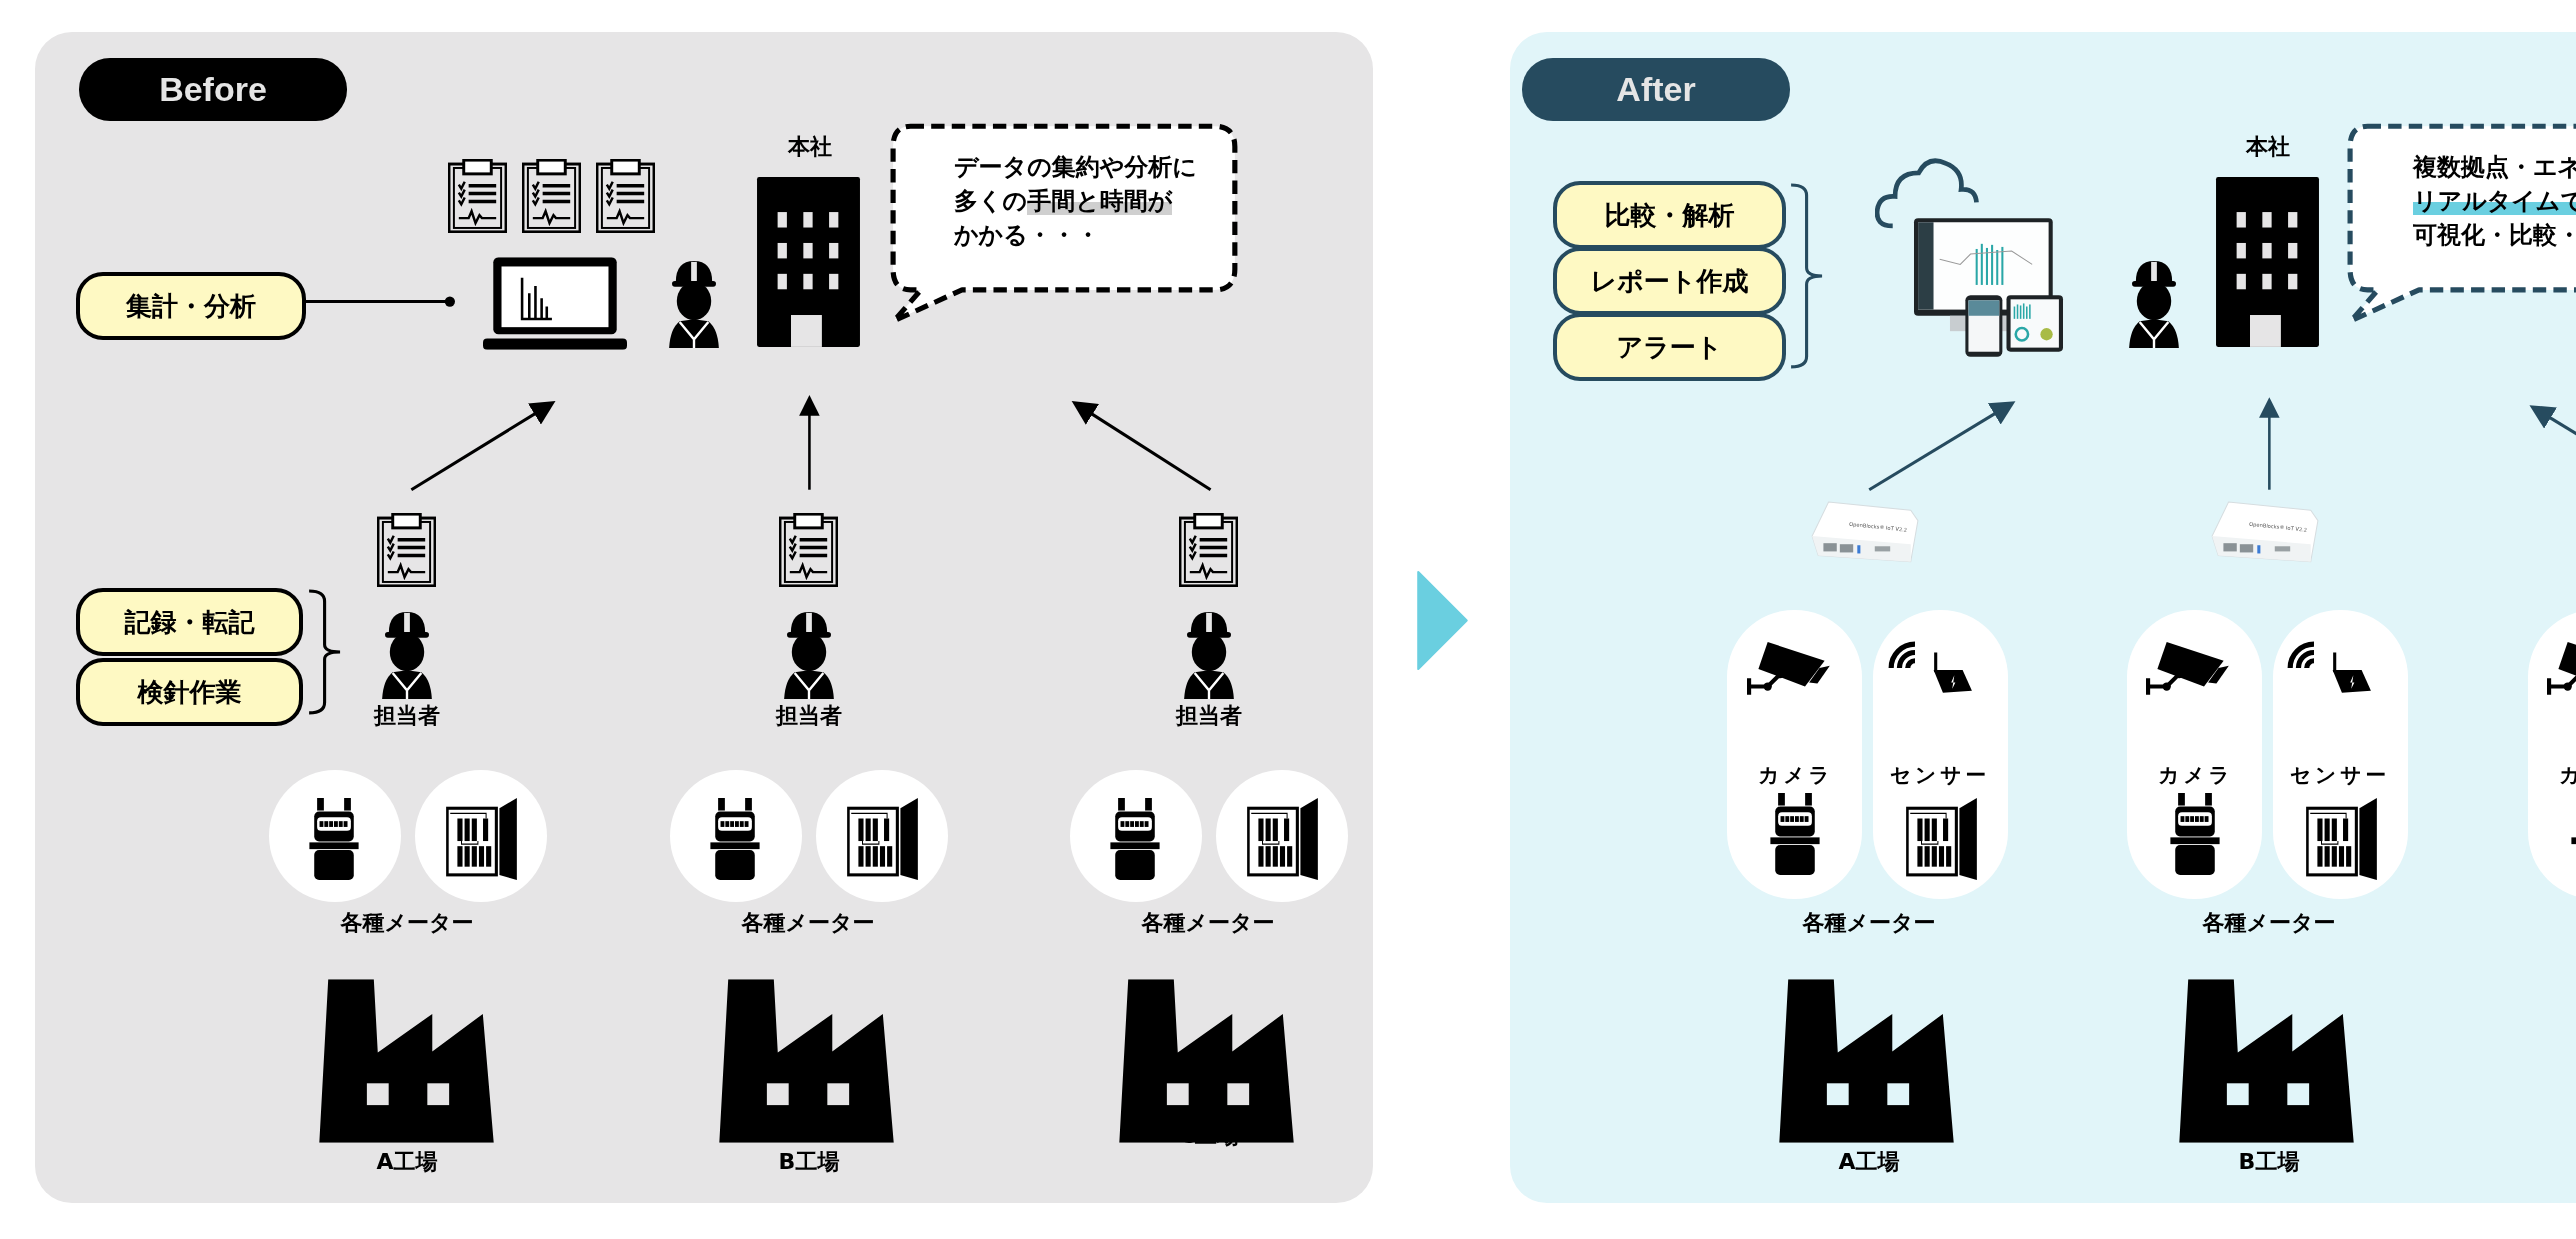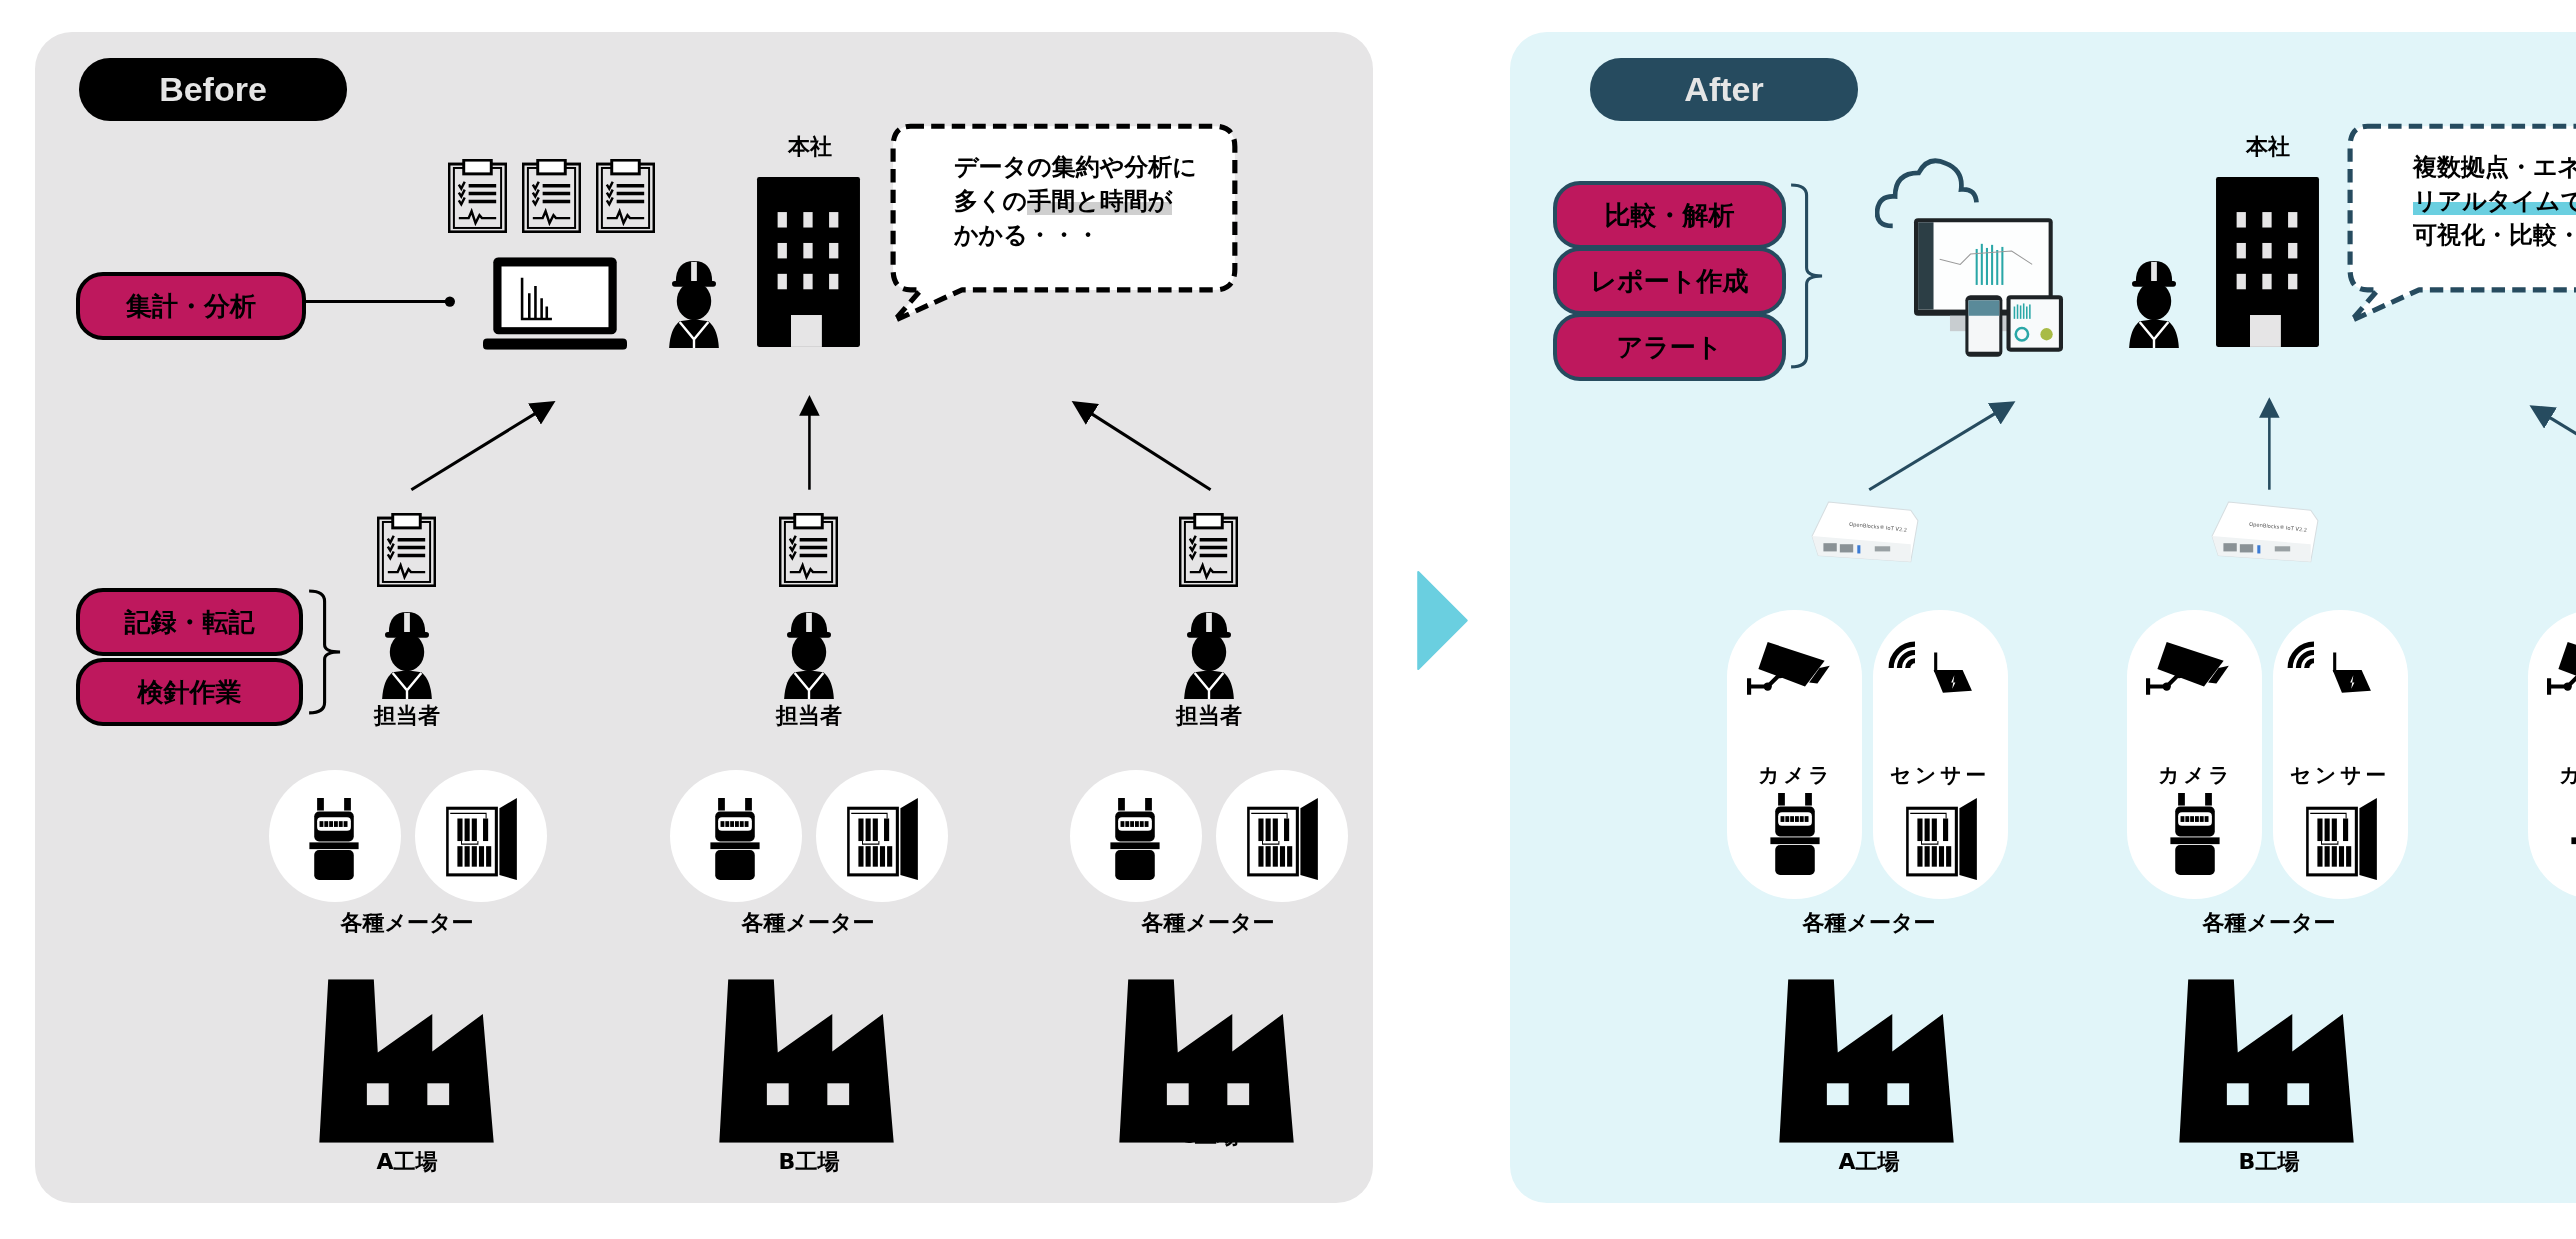--- a/index.html
+++ b/index.html
@@ -1,21 +1,21 @@
 <!DOCTYPE html>
 <html style="font-size:8.2px"><head>
 <meta charset="utf-8">
 <style>
   html,body{margin:0;padding:0;background:#ffffff;}
   body{width:2884px;height:1240px;position:relative;overflow:hidden;font-family:"DejaVu Sans","Liberation Sans",sans-serif;color:#000;}
   .panel{position:absolute;top:32px;height:1171px;border-radius:37px;}
   #panel-before{left:35px;width:1338px;background:#e6e5e6;}
   #panel-after{left:1510px;width:1340px;background:#e1f5f9;}
   .badge{position:absolute;top:58px;height:63px;width:268px;border-radius:31px;color:#e5e5e5;font-weight:bold;font-size:34px;display:flex;align-items:center;justify-content:center;font-family:"Liberation Sans","DejaVu Sans",sans-serif;}
-  .pill{position:absolute;height:68px;border-radius:27px;background:#be185d;display:flex;align-items:center;justify-content:center;font-size:26px;font-weight:bold;box-sizing:border-box;}
+  .pill{position:absolute;height:68px;border-radius:27px;background:#fef9c3;display:flex;align-items:center;justify-content:center;font-size:26px;font-weight:bold;box-sizing:border-box;}
   .pill.before{border:4.6px solid #000;}
   .pill.after{border:4.6px solid #264b5f;}
   .label{position:absolute;font-size:22px;font-weight:bold;white-space:nowrap;transform:translateX(-50%);}
   .bubble-text{position:absolute;font-size:24px;font-weight:bold;line-height:34px;white-space:nowrap;margin-left:36px;}
   .hl-grey{background:linear-gradient(transparent 55%, #cfcfcf 55%, #cfcfcf 100%);}
   .hl-blue{background:linear-gradient(transparent 55%, #6acfe0 55%, #6acfe0 100%);}
   .circle{position:absolute;width:132px;height:132px;border-radius:50%;background:#fff;}
   .capsule{position:absolute;width:135px;height:289px;border-radius:67px;background:#fff;}
   .dev-label{position:absolute;font-size:20.6px;font-weight:bold;letter-spacing:4.1px;white-space:nowrap;transform:translateX(-50%);margin-top:36px;}
   svg{position:absolute;overflow:visible;}
@@ -252,21 +252,21 @@
 <svg style="left:1118px;top:979px" width="181" height="164" viewBox="0 0 352 318">
     <use href="#sym-factory" width="352" height="318"></use>
   </svg>
 <div class="label" style="left:1209px;top:1121px;">C工場</div>
 
 <svg style="left:1417px;top:571px" width="52" height="99" viewBox="0 0 100 192">
     <polygon points="2,2 96,96 2,190" fill="#6acfe0" stroke="#6acfe0" stroke-width="4" stroke-linejoin="round"></polygon>
   </svg>
 
 <div id="panel-after" class="panel"></div>
-<div class="badge" style="left:1590px;background:#264b5f;text-align:right;">After</div>
+<div class="badge" style="left:1522px;background:#264b5f;text-align:right;">After</div>
 
 <div class="pill after" style="left:1553px;top:181px;width:233px;">比較・解析</div>
 <div class="pill after" style="left:1553px;top:247px;width:233px;">レポート作成</div>
 <div class="pill after" style="left:1553px;top:313px;width:233px;">アラート</div>
 <svg style="left:1791px;top:183px" width="57" height="188" viewBox="0 0 110 364">
     <path d="M0 4 Q30 4 30 24 V164 Q30 180 60 180 Q30 180 30 196 V336 Q30 356 0 356" stroke="#264b5f" stroke-width="6" fill="none"></path>
   </svg>
 
 <svg style="left:1875px;top:155px" width="118" height="77" viewBox="0 0 230 150">
     <use href="#sym-cloud" width="230" height="150"></use>

